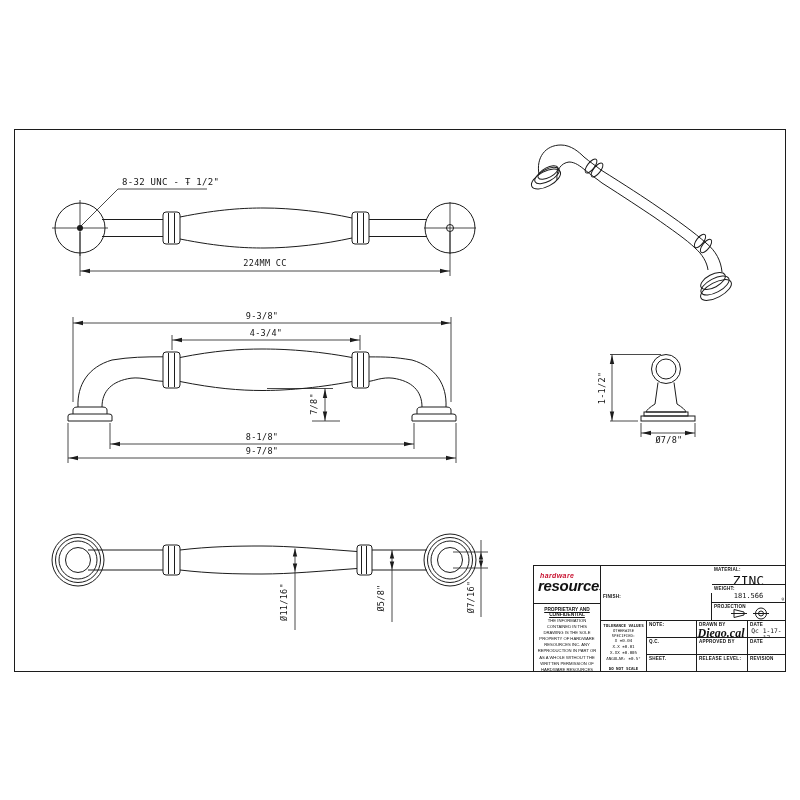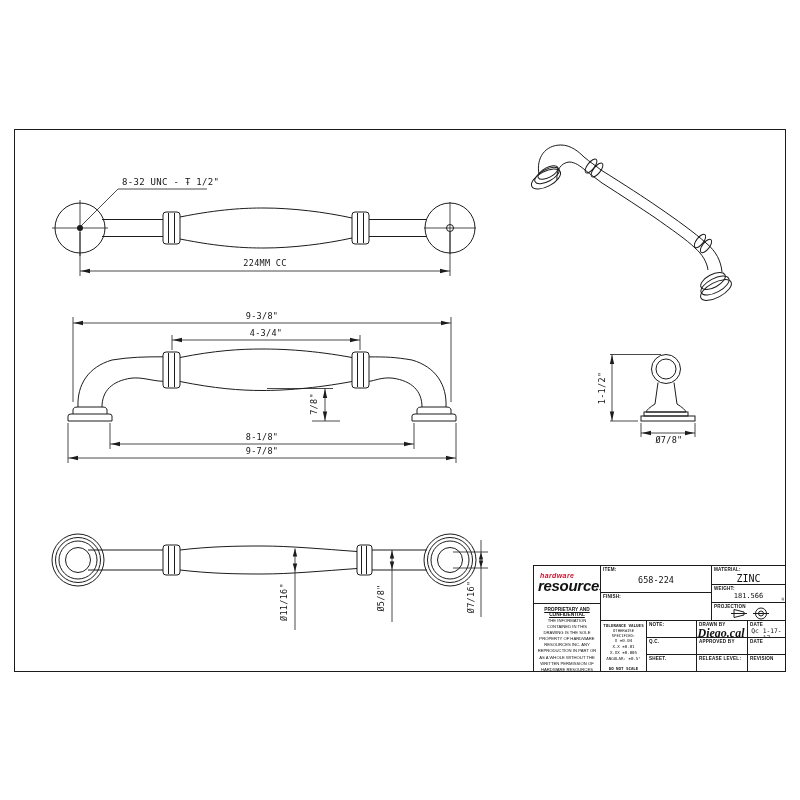--- a/index.html
+++ b/index.html
@@ -220,33 +220,29 @@
   <div class="cell br bb" style="left:0;top:0;width:67px;height:38px;">
     <div class="logo1" style="color:#c8102e;">hardware</div>
     <div class="logo2">resources</div>
   </div>
 
   <div class="cell br" style="left:0;top:38px;width:67px;height:67px;">
     <div class="prop-title">PROPRIETARY AND CONFIDENTIAL</div>
     <div class="prop-body">THE INFORMATION CONTAINED IN THIS DRAWING IS THE SOLE PROPERTY OF HARDWARE RESOURCES INC. ANY REPRODUCTION IN PART OR AS A WHOLE WITHOUT THE WRITTEN PERMISSION OF HARDWARE RESOURCES INC. IS PROHIBITED</div>
   </div>
 
-  <div class="cell br bb" style="left:67px;top:0;width:111px;height:27px;">
-    <span class="lbl">ITEM:</span>
-    <div class="val" style="top:9px;font-size:8.5px;">658-224</div>
-  </div>
 
   <div class="cell br bb" style="left:67px;top:27px;width:111px;height:28px;">
     <span class="lbl">FINISH:</span>
     <div class="val" style="top:11px;font-size:7px;"></div>
   </div>
 
   <div class="cell bb" style="left:178px;top:0;width:73px;height:19px;">
     <span class="lbl">MATERIAL:</span>
-    <div class="val" style="top:7px;font-size:10px;">ZINC</div>
+    <div class="val" style="top:7px;font-size:13px;">ZINC</div>
   </div>
 
   <div class="cell bb" style="left:178px;top:19px;width:73px;height:18px;">
     <span class="lbl">WEIGHT:</span>
     <div class="val" style="top:7px;font-size:7px;">181.566</div>
     <span class="unit">g</span>
   </div>
 
   <div class="cell bb" style="left:178px;top:37px;width:73px;height:18px;">
     <span class="lbl">PROJECTION</span>

